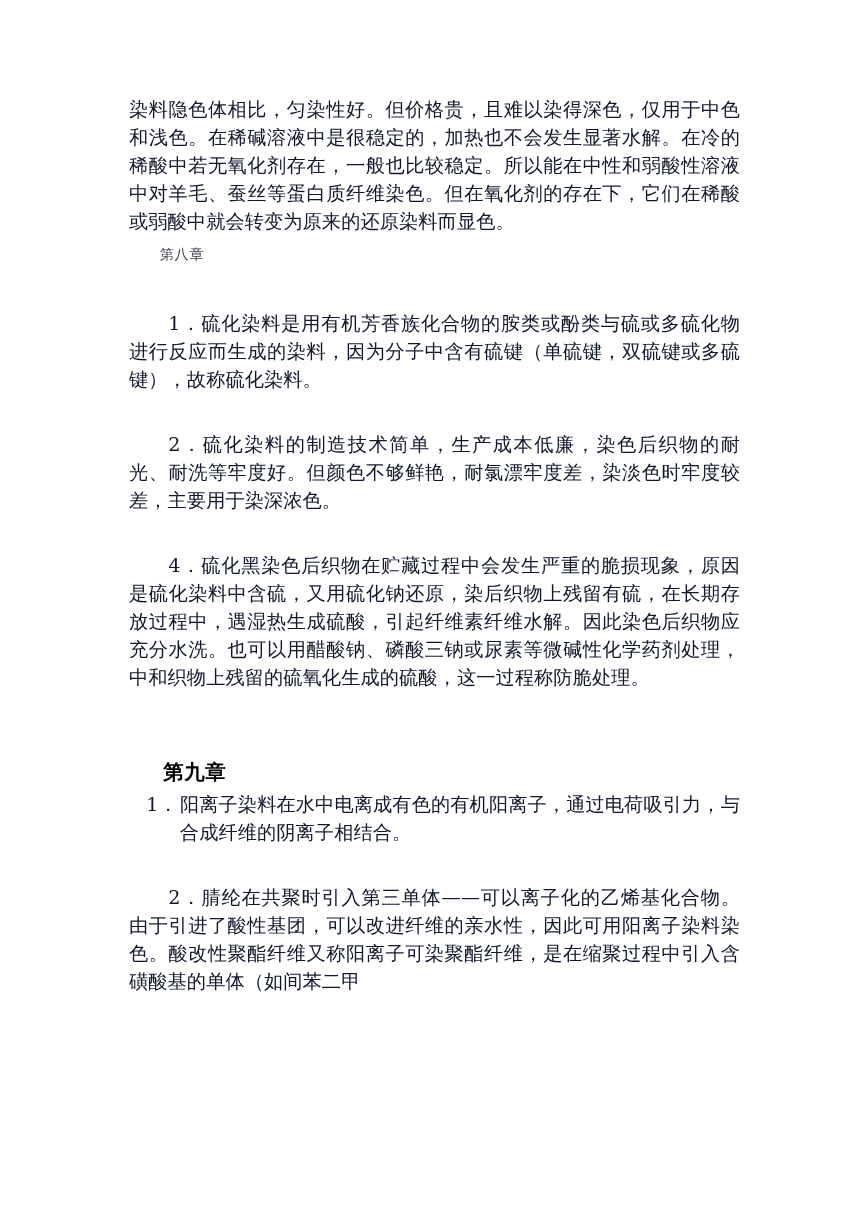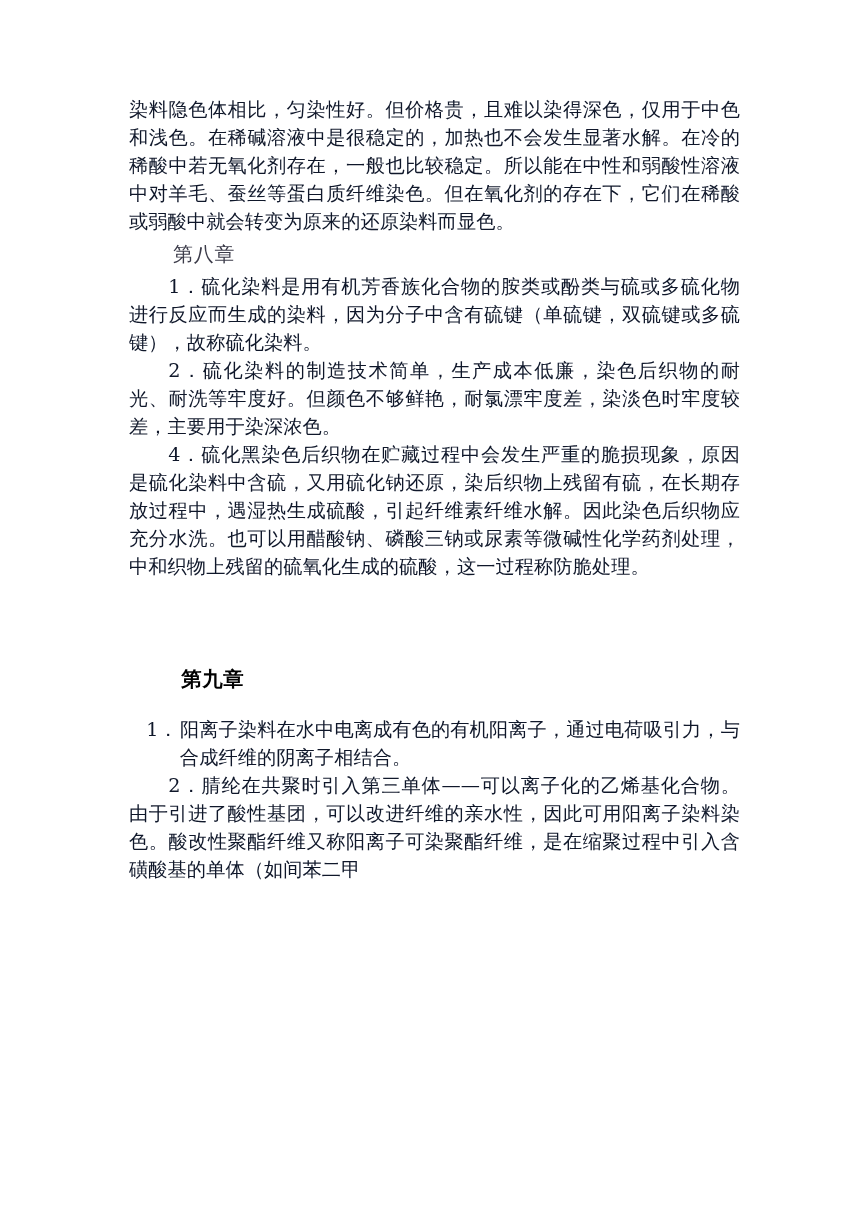--- a/index.html
+++ b/index.html
@@ -36,48 +36,48 @@
     font-size: 19.2px;
     line-height: 28px;
     color: #0f172a;
     text-align: justify;
     text-justify: inter-ideograph;
     letter-spacing: 0.1px;
     word-break: break-all;
   }
 
   .para.flush { text-indent: 0; }
-  .para.indent { text-indent: 2.05em; }
+  .para.indent { text-indent: 2.05em; margin-top: 37px; }
 
   
   .para.hang {
     text-indent: 0;
     padding-left: 1.75em;
     margin-left: 0.9em;
     width: calc(100% - 2.65em);
   }
   .para.hang .num {
     display: inline-block;
     width: 1.75em;
     margin-left: -1.75em;
   }
 
   
   .chapter-8 {
     margin: 0;
-    font-size: 20px;
+    font-size: 14px;
     line-height: 37.2px;
     font-weight: normal;
     color: #3b3b49;
     text-indent: 2.2em;
     letter-spacing: 0.8px;
   }
 
   .chapter-9 {
-    margin: 18px;
+    margin: 0;
     font-size: 20.4px;
     line-height: 37.2px;
     font-weight: bold;
     color: #000000;
     text-indent: 1.68em;
     letter-spacing: 0.6px;
   }
 
   
   .gap {

